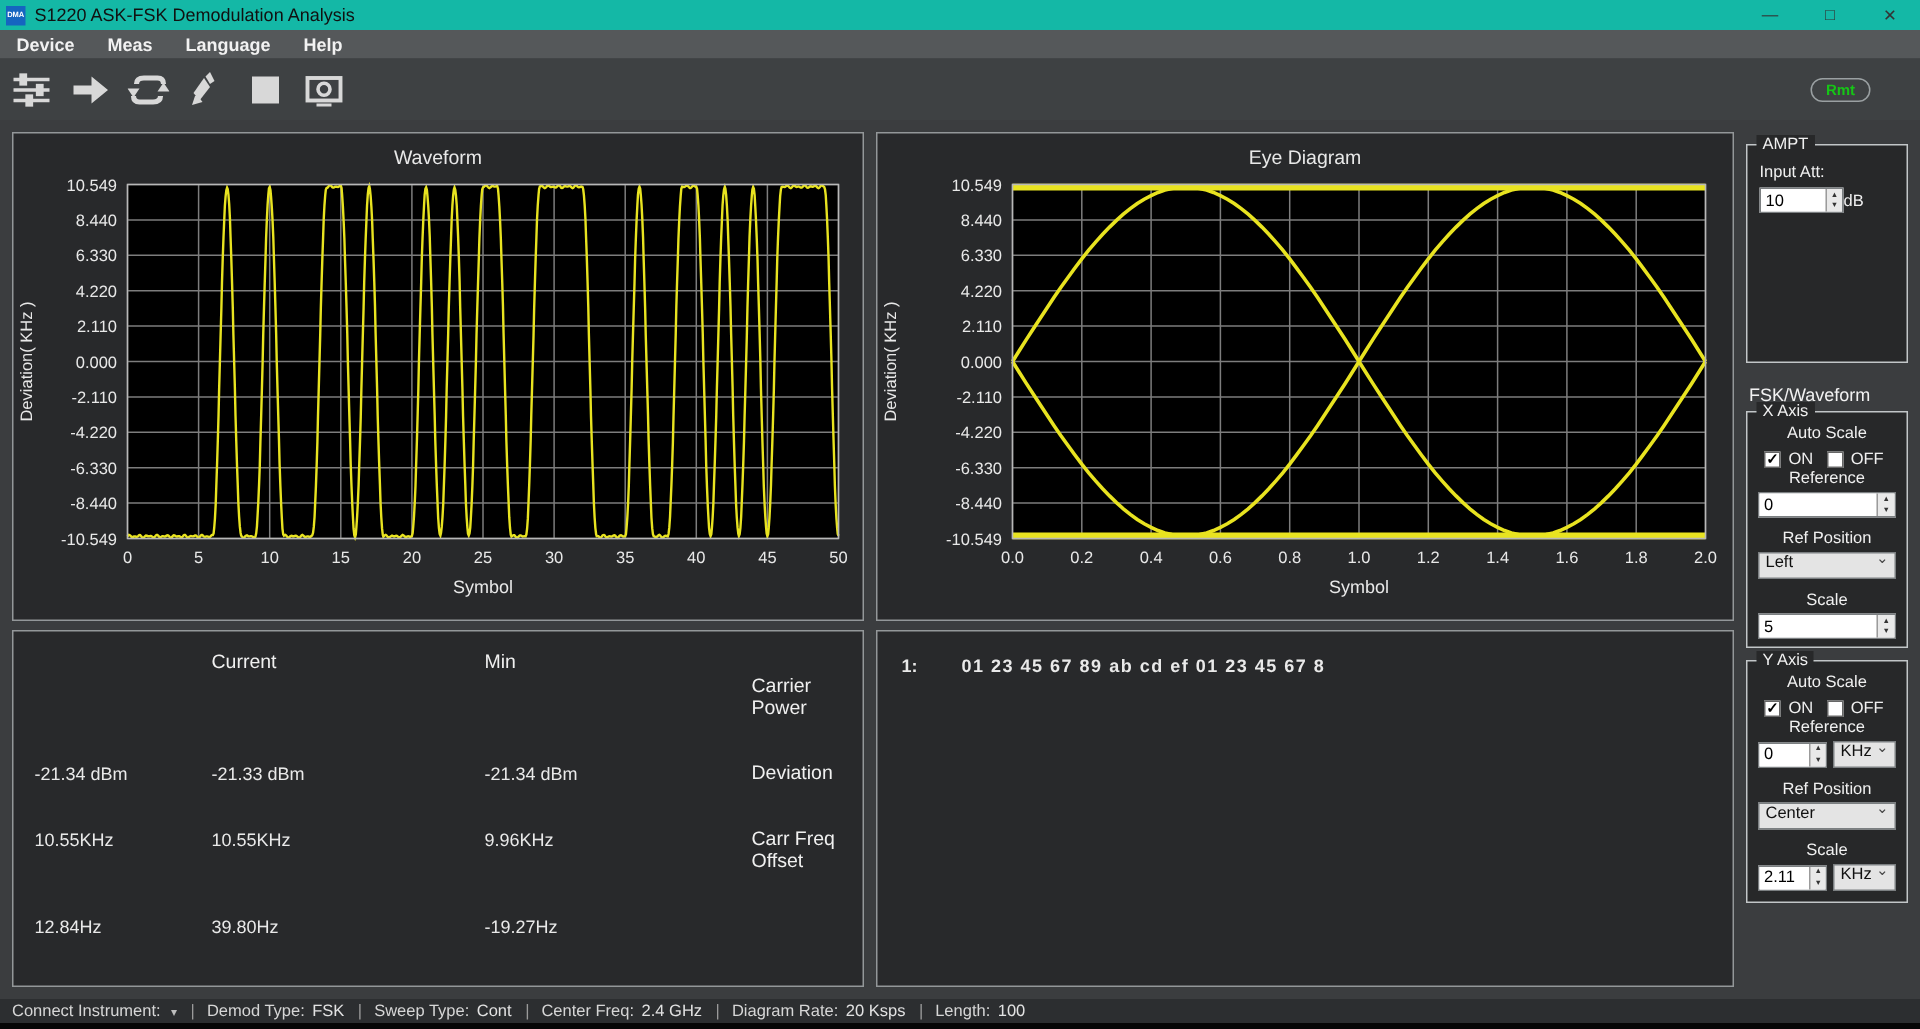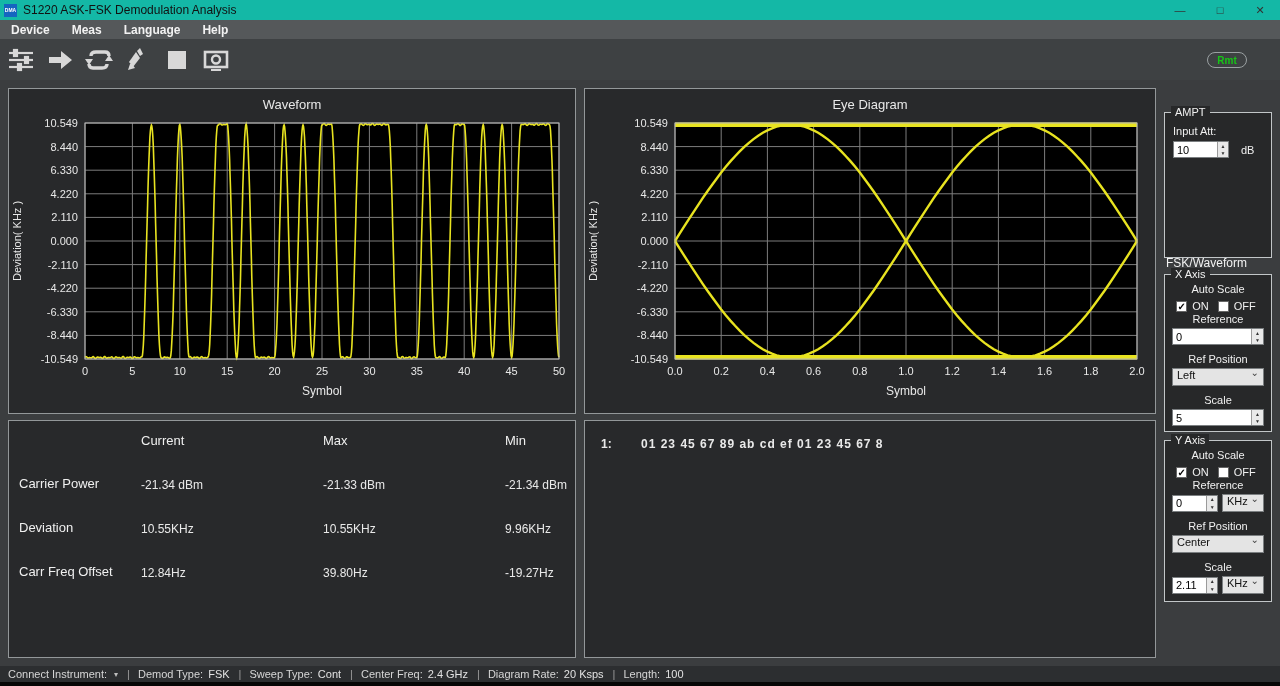--- a/index.html
+++ b/index.html
@@ -50,21 +50,21 @@
 
   .hex-line { position:absolute; left:16px; top:16px; color:#e9e9e9;
     font-size:12px; font-weight:bold; }
   .hex-bytes { margin-left:26px; letter-spacing:1px; }
 
   
   .groupbox { position:absolute; left:1164px; width:108px;
     border:1px solid #c2c6c8; background:#272829; }
   .groupbox .legend { position:absolute; top:-7px; left:6px; background:#272829;
     padding:0 4px; color:#f0f0f0; font-size:11px; }
-  #ampt-box { top:112px; height:146px; }
+  #ampt-box { top:96px; height:146px; }
   #xaxis-box { top:274px; height:158px;padding-left:16px; }
   #yaxis-box { top:440px; height:162px; }
   .fskwave-title { position:absolute; left:1166px; top:256px; color:#f2f2f2;
     font-size:12px; }
   .gb-inner { position:absolute; left:0; top:0; width:100%; }
   .sb-label { color:#f0f0f0; font-size:11px; text-align:center; margin-top:8px; }
   .sb-label-left { color:#f0f0f0; font-size:11px; text-align:left;
     margin:12px 0 4px 8px; }
   .ctrl-row { display:flex; align-items:center; justify-content:center;
     margin-top:3px; }
@@ -80,21 +80,21 @@
     color:#111; font-size:11px; display:flex; 
     padding:0 4px; position:relative; }
   .dd-caret { margin-left:auto; font-size:10px; color:#444; line-height:8px; }
   .checkrow { display:flex; align-items:center; justify-content:center;
     gap:5px; margin-top:5px; }
   .checkbox { width:11px; height:11px; background:#fff; border:1px solid #666;
     font-size:10px; line-height:10px; color:#000; text-align:center;
     font-weight:bold; }
   .checkbox.unchecked { color:transparent; }
   .check-label { color:#f0f0f0; font-size:11px; margin-right:4px; }
-  .unit-label { color:#f0f0f0; font-size:11px; margin-left:12px; }
+  .unit-label { color:#f0f0f0; font-size:11px; margin-left:0; }
 
   
   .statusbar { position:absolute; left:0; top:666px; width:1280px; height:16px;
     background:#2c2e30; display:flex; align-items:center; color:#d6d6d6;
     font-size:11px; }
   .status-seg { margin-left:8px; display:flex; align-items:center; gap:5px; }
   .status-sep { margin-left:9px; color:#9a9a9a; }
   .status-val { color:#e2e2e2; }
   .connect-caret { font-size:8px; color:#bdbdbd; margin-left:2px; }
   .bottom-strip { position:absolute; left:0; top:682px; width:1280px;
@@ -273,21 +273,20 @@
       <text x="552" y="286" font-size="11" text-anchor="middle" fill="#e8e8e8" font-family="&quot;Liberation Sans&quot;, sans-serif">2.0</text>
       <text x="285" y="20" font-size="13" text-anchor="middle" fill="#e8e8e8" font-family="&quot;Liberation Sans&quot;, sans-serif">Eye Diagram</text>
       <text x="321" y="306" font-size="12" text-anchor="middle" fill="#e8e8e8" font-family="&quot;Liberation Sans&quot;, sans-serif">Symbol</text>
       <text x="0" y="0" font-size="11" text-anchor="middle" fill="#e8e8e8" font-family="&quot;Liberation Sans&quot;, sans-serif" transform="translate(12,152) rotate(-90)">Deviation( KHz )</text>
     </svg></div>
 
 <div class="panel" id="measure-panel">
   <div class="meas-grid">
     <div></div>
     <div class="meas-head">Current</div>
-    <div class="meas-head">Max</div>
     <div class="meas-head">Min</div>
 
     <div class="meas-label">Carrier Power</div>
     <div class="meas-val">-21.34 dBm</div>
     <div class="meas-val">-21.33 dBm</div>
     <div class="meas-val">-21.34 dBm</div>
 
     <div class="meas-label">Deviation</div>
     <div class="meas-val">10.55KHz</div>
     <div class="meas-val">10.55KHz</div>

